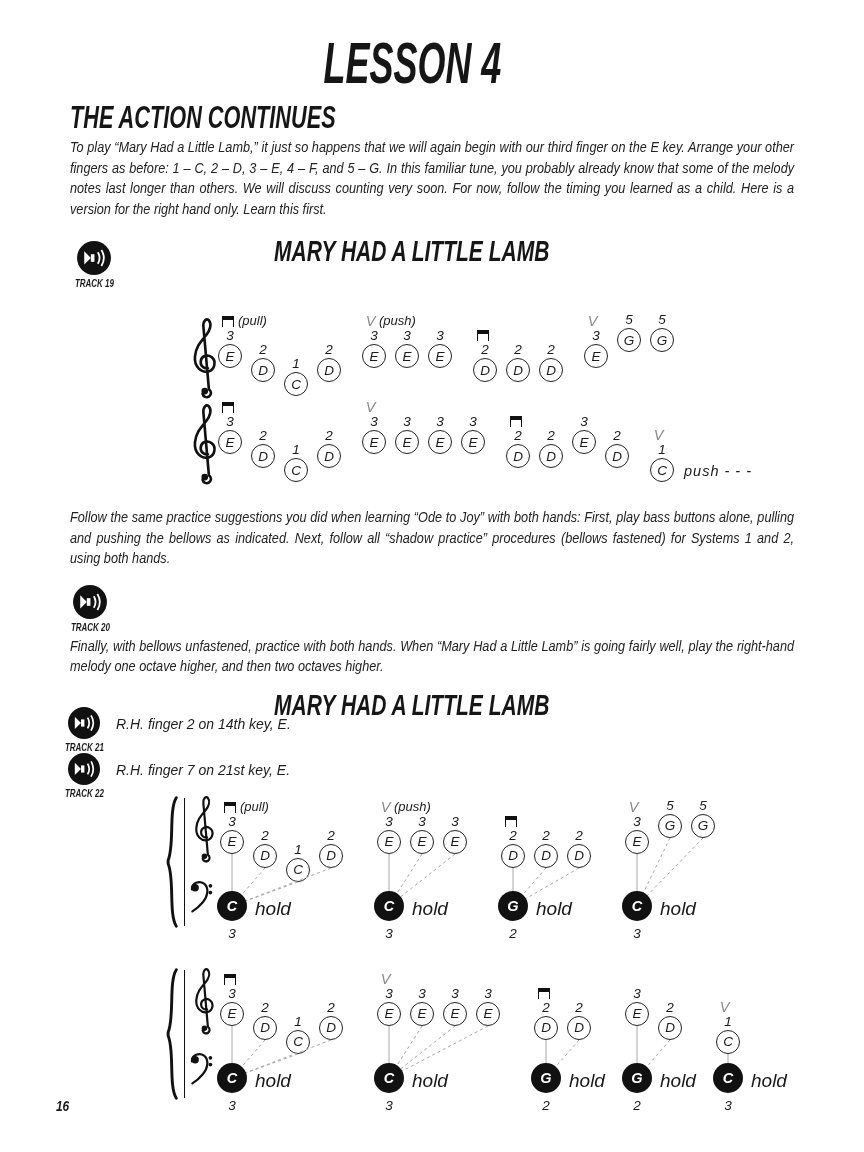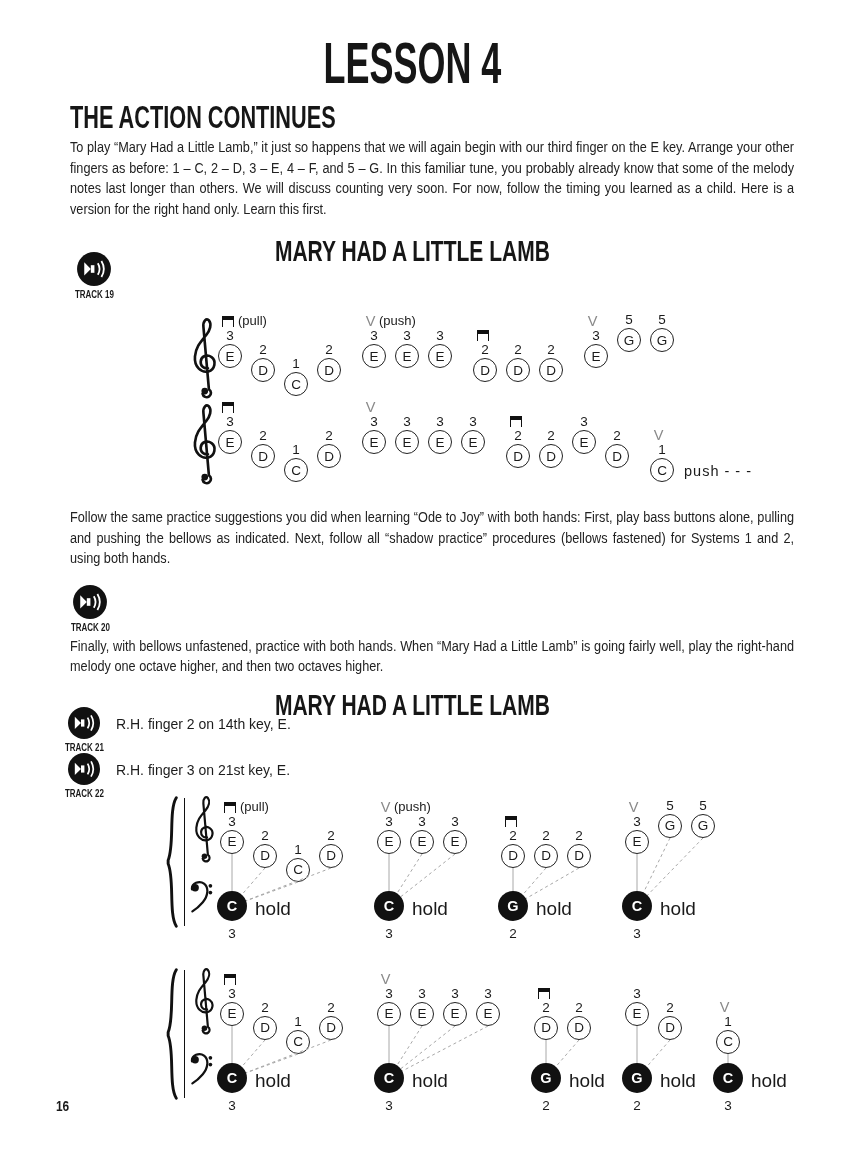--- a/index.html
+++ b/index.html
@@ -1,31 +1,31 @@
 <!DOCTYPE html>
 <html><head>
 <meta charset="utf-8">
 <style>
   html,body{margin:0;padding:0;background:#fff;}
   .page{position:relative;width:824px;height:1152px;background:#fff;color:#1a1a1a;
-        font-family:"Liberation Sans",sans-serif;overflow:hidden;}
+        font-family:"Liberation Sans",sans-serif;overflow:hidden;font-style:italic;}
   .center{text-align:center;}
   .cond{display:inline-block;font-weight:bold;white-space:nowrap;color:#161616;}
   .lesson-wrap{margin-top:34px;}
   .title-xl{font-size:58px;line-height:58px;transform:scaleX(.62);transform-origin:center;}
   .heading-wrap{margin:10px 0 4px 70px;}
   .head-lg{font-size:31px;line-height:32px;transform:scaleX(.70);transform-origin:left center;}
   .song-title{font-size:30px;line-height:30px;transform:scaleX(.70);transform-origin:center;}
   .body{width:787px;margin:4px 0 0 70px;transform:scaleX(.92);transform-origin:left top;
         font-size:13.8px;line-height:20.5px;text-align:justify;color:#222;}
   .track-badge{display:flex;flex-direction:column;align-items:center;width:64px;}
   .track-label{font-size:10px;line-height:11px;font-weight:bold;transform:scaleX(.8);white-space:nowrap;margin-top:2px;}
   .standalone-badge{margin:14px 0 0 58px;}
   .song1-header{position:relative;height:62px;margin-top:16px;}
-  .song1-header .track-badge{position:absolute;left:62px;top:15px;}
+  .song1-header .track-badge{position:absolute;left:62px;top:4px;}
   .song1-header .titlebar{position:absolute;left:0;top:0;width:100%;}
   .song2-header{position:relative;height:94px;margin-top:12px;}
   .song2-header .titlebar{position:absolute;left:0;top:0;width:100%;}
   .track-row{position:absolute;display:flex;gap:12px;align-items:flex-start;}
   .track-caption{font-size:14px;margin-top:10px;color:#1c1c1c;}
   .music{position:relative;}
   #song1-music{height:206px;}
   #song2-music{height:345px;}
   .mline{position:absolute;left:0;width:100%;top:0;}
   .mrow{position:absolute;top:0;display:flex;}
@@ -316,21 +316,21 @@
       <div class="track-badge" style="width:40px;">
         <svg width="34" height="34" viewBox="0 0 34 34">
           <circle cx="17" cy="17" r="16" fill="#111"></circle>
           <rect x="14" y="13.4" width="3.4" height="7.2" fill="#fff"></rect>
           <polygon points="14,16.9 7.8,10.7 7.8,23.1" fill="#fff"></polygon>
           <path d="M20.6 11.6 q3.3 5.4 0 10.8" stroke="#fff" stroke-width="1.7" fill="none"></path>
           <path d="M24 9.4 q4.6 7.6 0 15.2" stroke="#fff" stroke-width="1.7" fill="none"></path>
         </svg>
         <span class="track-label">TRACK 22</span>
       </div>
-      <span class="track-caption">R.H. finger 3 on 21st key, E.</span>
+      <span class="track-caption">R.H. finger 7 on 21st key, E.</span>
     </div>
   </div>
 
   <div id="song2-music" class="music">
       <div class="mline" style="top: 0px;">
         <svg viewBox="0 0 14 150" width="12" height="132" preserveAspectRatio="none" class="clefsvg" style="left: 166px; top: 12px;">
           <path d="M12 2 C3 16 10 56 2.5 73 L2.5 77 C10 94 3 134 12 148" fill="none" stroke="#111" stroke-width="3.4" stroke-linecap="round"></path>
         </svg>
         <div class="vline" style="left: 184px; top: 14px; height: 128px;"></div>
         <svg viewBox="0 0 34 96" width="30" height="70" class="clefsvg" style="left: 188px; top: 10px;">

